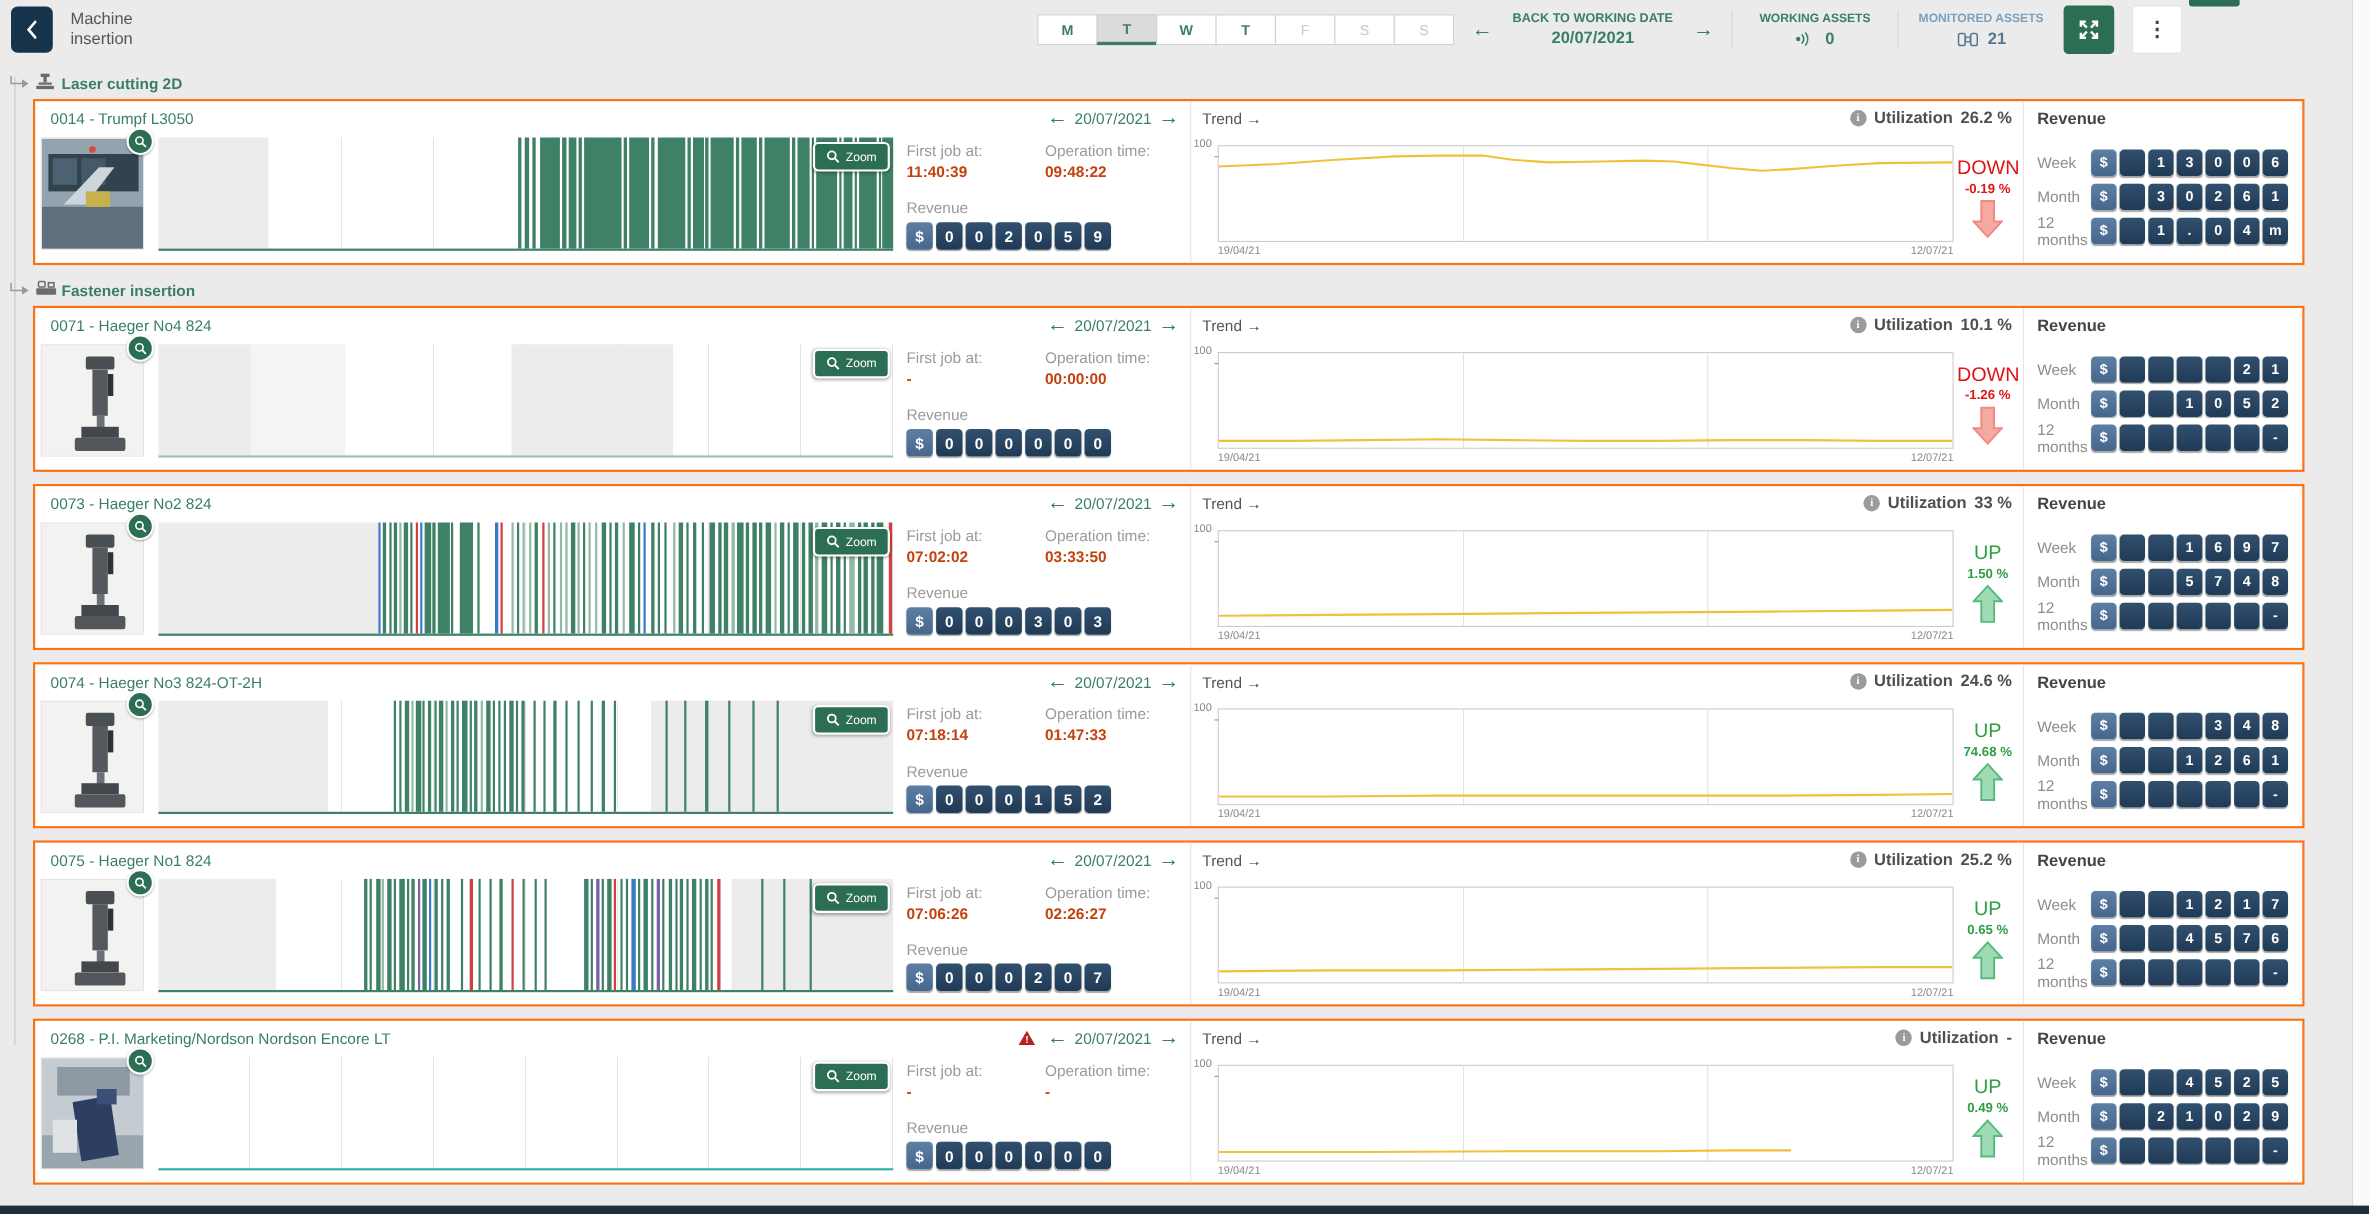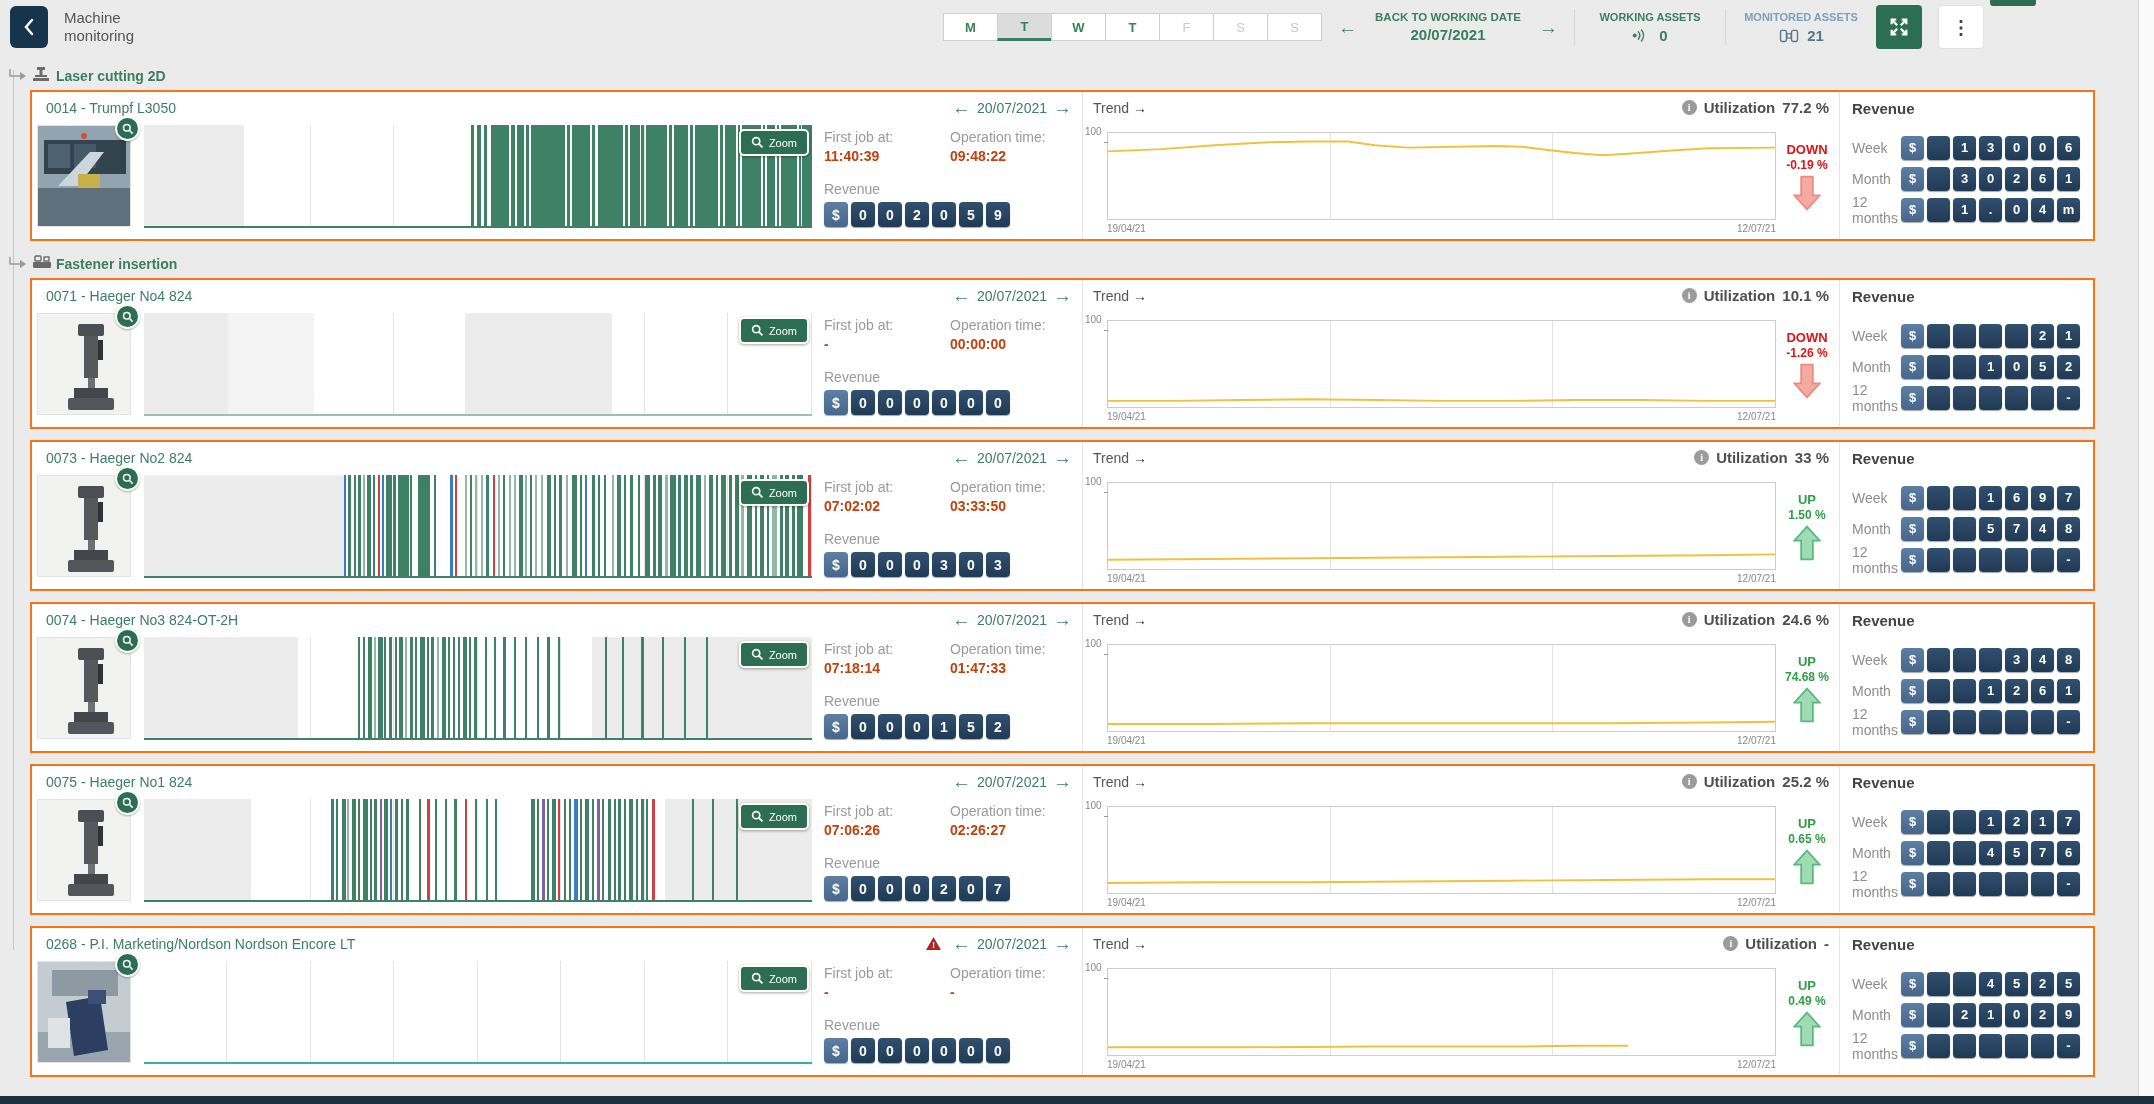--- a/index.html
+++ b/index.html
@@ -89,21 +89,21 @@
   .infoi { width:15px; height:15px; border-radius:50%; background:#9b9b9b; color:#fff; font-size:10px; font-weight:bold; display:inline-flex; align-items:center; justify-content:center; font-family:"Liberation Serif",serif; cursor:pointer; }
   .util-l, .util-v { font-size:15px; font-weight:bold; color:#4f4f4f; }
   .ylab { position:absolute; left:2px; top:34px; font-size:10px; color:#888; }
   .chartwrap { position:absolute; left:24px; top:40px; width:669px; height:88px; border:1px solid #ccc; }
   .vgrid { position:absolute; top:0; bottom:0; width:1px; background:#e3e3e3; }
   .g1 { left:33.3%; } .g2 { left:66.6%; }
   .tick100 { position:absolute; left:-4px; top:9px; width:4px; height:1px; background:#999; }
   .tsvg { position:absolute; left:0; top:0; width:100%; height:100%; }
   .xaxis { position:absolute; left:24px; top:131px; width:669px; display:flex; justify-content:space-between; font-size:10px; color:#888; }
   .updown { position:absolute; right:4px; top:50px; width:56px; text-align:center; }
-  .ud-t { font-size:13px; font-weight:bold; }
+  .ud-t { font-size:18px; font-weight:normal; }
   .ud-p { font-size:12px; font-weight:bold; margin-top:1px; }
   .updown.up .ud-t, .updown.up .ud-p { color:#2f9e44; }
   .updown.down .ud-t, .updown.down .ud-p { color:#e01414; }
   .ud-a { margin-top:3px; }
 
   .rtitle { position:absolute; left:12px; top:8px; font-size:15px; font-weight:bold; color:#444; }
   .rrows { position:absolute; left:12px; right:10px; top:40px; }
   .rrow { display:flex; align-items:center; height:31px; }
   .rlbl { color:#8d8d8d; font-size:14px; flex:1; }
 </style>
@@ -111,21 +111,21 @@
 <body>
 
 <div id="app">
 
   <div class="topbar">
     <button class="backbtn">
       <svg width="14" height="18" viewBox="0 0 14 18">
           <polyline points="10,2 4,9 10,16" fill="none" stroke="#fff" stroke-width="2.4" stroke-linecap="round"></polyline>
         </svg>
     </button>
-    <div class="apptitle">Machine monitoring</div>
+    <div class="apptitle">Machine insertion</div>
     <div class="spacer"></div>
     <div class="days" id="day-group">
         <button class="day on">M</button>
         <button class="day selected">T</button>
         <button class="day on">W</button>
         <button class="day on">T</button>
         <button class="day off">F</button>
         <button class="day off">S</button>
         <button class="day off">S</button>
       </div>
@@ -276,21 +276,21 @@
                   <span class="digit">5</span>
                   <span class="digit">9</span>
                 </div>
       </div>
     </div>
     <div class="col c2">
       <div class="trendlbl"><span class="tl-t">Trend</span> <span class="tl-a">→</span></div>
       <div class="utilwrap">
         <span class="infoi">i</span>
         <span class="util-l">Utilization</span>
-        <span class="util-v">77.2 %</span>
+        <span class="util-v">26.2 %</span>
       </div>
       <div class="ylab">100</div>
       <div class="chartwrap">
         <div class="vgrid g1"></div>
                 <div class="vgrid g2"></div>
         <div class="tick100"></div>
         <svg class="tsvg" viewBox="0 0 669 87" preserveAspectRatio="none">
                   <polyline points="0.0,18.6 53.5,16.3 107.0,12.4 160.6,9.3 200.7,8.5 240.8,8.5 267.6,12.4 301.1,14.8 347.9,14.0 388.0,13.2 414.8,14.0 441.5,17.1 468.3,20.2 495.1,22.5 521.8,21.0 562.0,17.9 602.1,15.5 669.0,14.8" fill="none" stroke="#f0c23c" stroke-width="2"></polyline>
                 </svg>
       </div>

